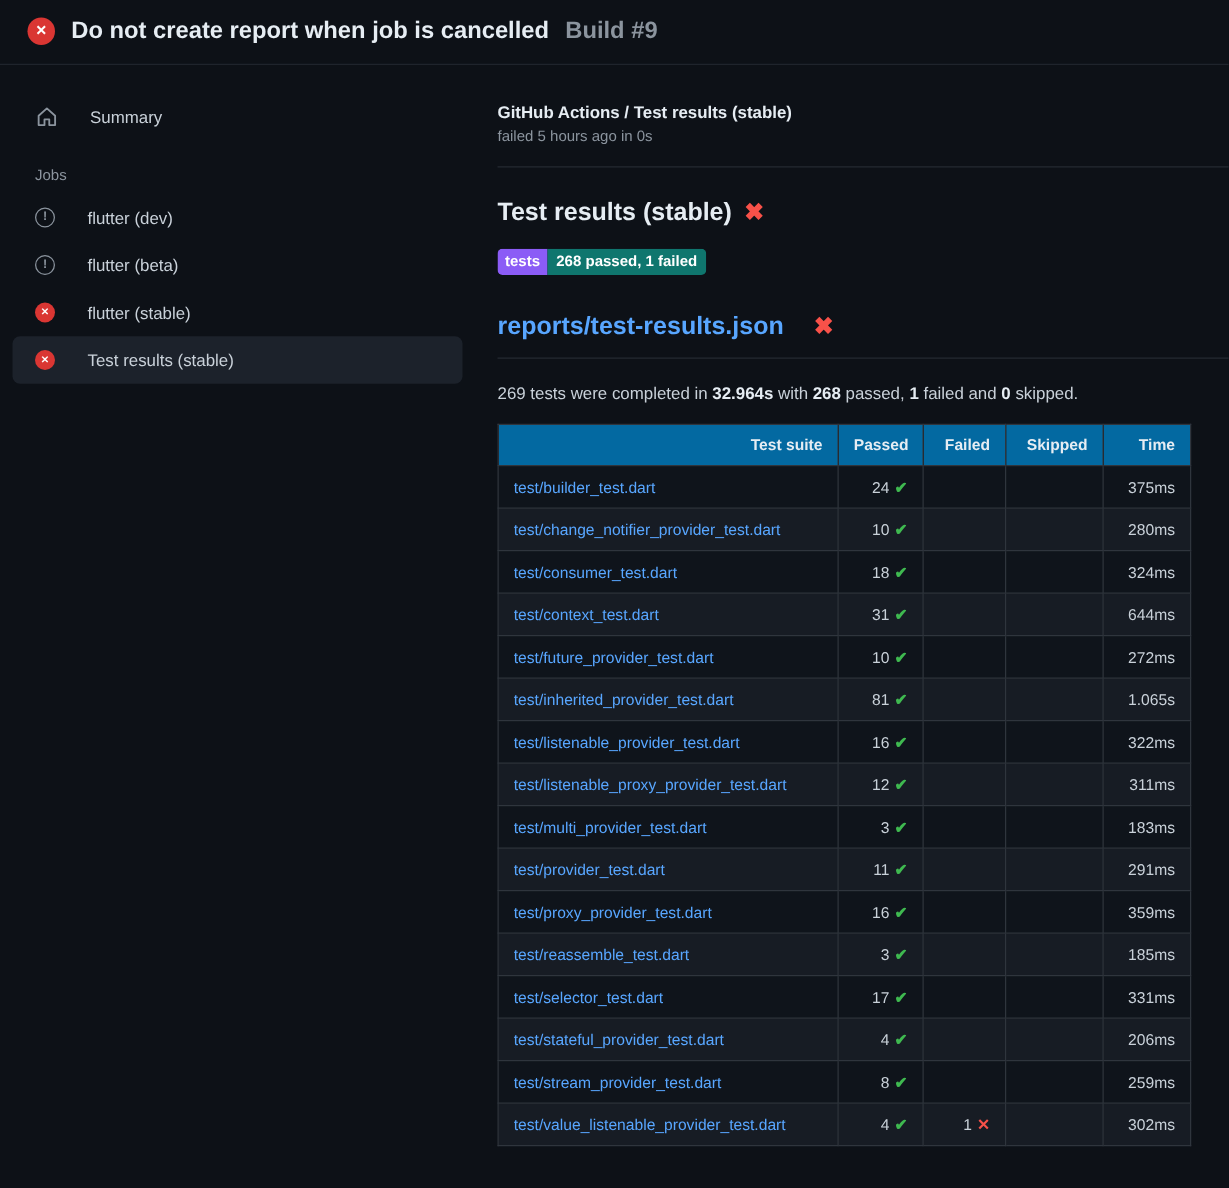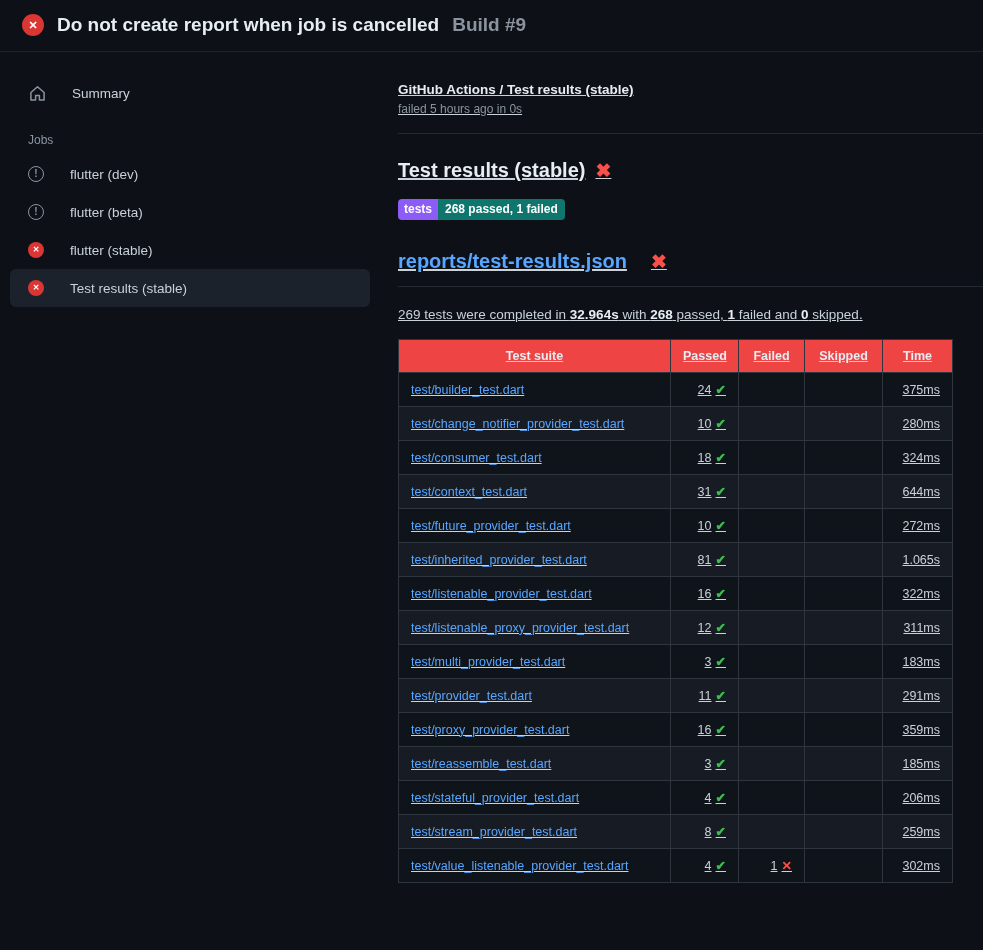--- a/index.html
+++ b/index.html
@@ -38,21 +38,21 @@
   .jobs-label { color:#8b949e; font-size:12px; padding:20px 18px 8px 18px; }
   .neutral-circle {
     width:16px; height:16px; border-radius:50%;
     border:1.5px solid #8b949e; color:#8b949e;
     display:flex; align-items:center; justify-content:center;
     font-size:10px; font-weight:bold; flex:none; line-height:1;
   }
   .home-icon { width:18px; display:flex; justify-content:center; flex:none; }
 
   
-  .main { flex:1; padding:30px 0 0 18px; min-width:0;text-decoration:underline; }
+  .main { flex:1; padding:30px 0 0 18px; min-width:0; }
   .breadcrumb { font-size:13.5px; font-weight:bold; color:#e6edf3; }
   .status-line { font-size:12px; color:#8b949e; margin-top:5px; }
   .divider { border-bottom:1px solid #242a32; margin-top:17px; }
 
   .section-title {
     margin-top:25px; font-size:20px; font-weight:bold; color:#e6edf3;
     display:flex; align-items:center; gap:10px;
   }
   .x-mark { color:#f85149; font-weight:bold; font-size:19px; line-height:1; }
 
@@ -76,21 +76,21 @@
   .summary-line b { color:#e6edf3; }
 
   table.results {
     border-collapse:collapse; margin-top:17px;
     width:554px; font-size:12.5px; table-layout:fixed;
   }
   .results th, .results td {
     border:1px solid #2f353d; padding:9px 12px;
     white-space:nowrap; overflow:hidden;
   }
-  .results th { color:#e6edf3; font-weight:bold; text-align:center; background:#ef4444; }
+  .results th { color:#e6edf3; font-weight:bold; text-align:right; background:#0369a1; }
   .results tbody tr:nth-child(odd)  { background:#0f141b; }
   .results tbody tr:nth-child(even) { background:#171c24; }
   .col-suite { width:272px; }
   .col-passed { width:68px; }
   .col-failed { width:66px; }
   .col-skipped { width:78px; }
   .col-time { width:70px; }
   td.num, td.time-cell { text-align:right; }
   td.suite-cell a { color:#58a6ff; text-decoration:none; }
   .check { color:#3fb950; font-weight:bold; margin-left:4px; }
@@ -258,20 +258,27 @@
             <td class="time-cell">359ms</td>
           </tr>
           <tr>
             <td class="suite-cell"><a href="#">test/reassemble_test.dart</a></td>
             <td class="num">3<span class="check">✔</span></td>
             <td class="num"></td>
             <td class="num"></td>
             <td class="time-cell">185ms</td>
           </tr>
           <tr>
+            <td class="suite-cell"><a href="#">test/selector_test.dart</a></td>
+            <td class="num">17<span class="check">✔</span></td>
+            <td class="num"></td>
+            <td class="num"></td>
+            <td class="time-cell">331ms</td>
+          </tr>
+          <tr>
             <td class="suite-cell"><a href="#">test/stateful_provider_test.dart</a></td>
             <td class="num">4<span class="check">✔</span></td>
             <td class="num"></td>
             <td class="num"></td>
             <td class="time-cell">206ms</td>
           </tr>
           <tr>
             <td class="suite-cell"><a href="#">test/stream_provider_test.dart</a></td>
             <td class="num">8<span class="check">✔</span></td>
             <td class="num"></td>

